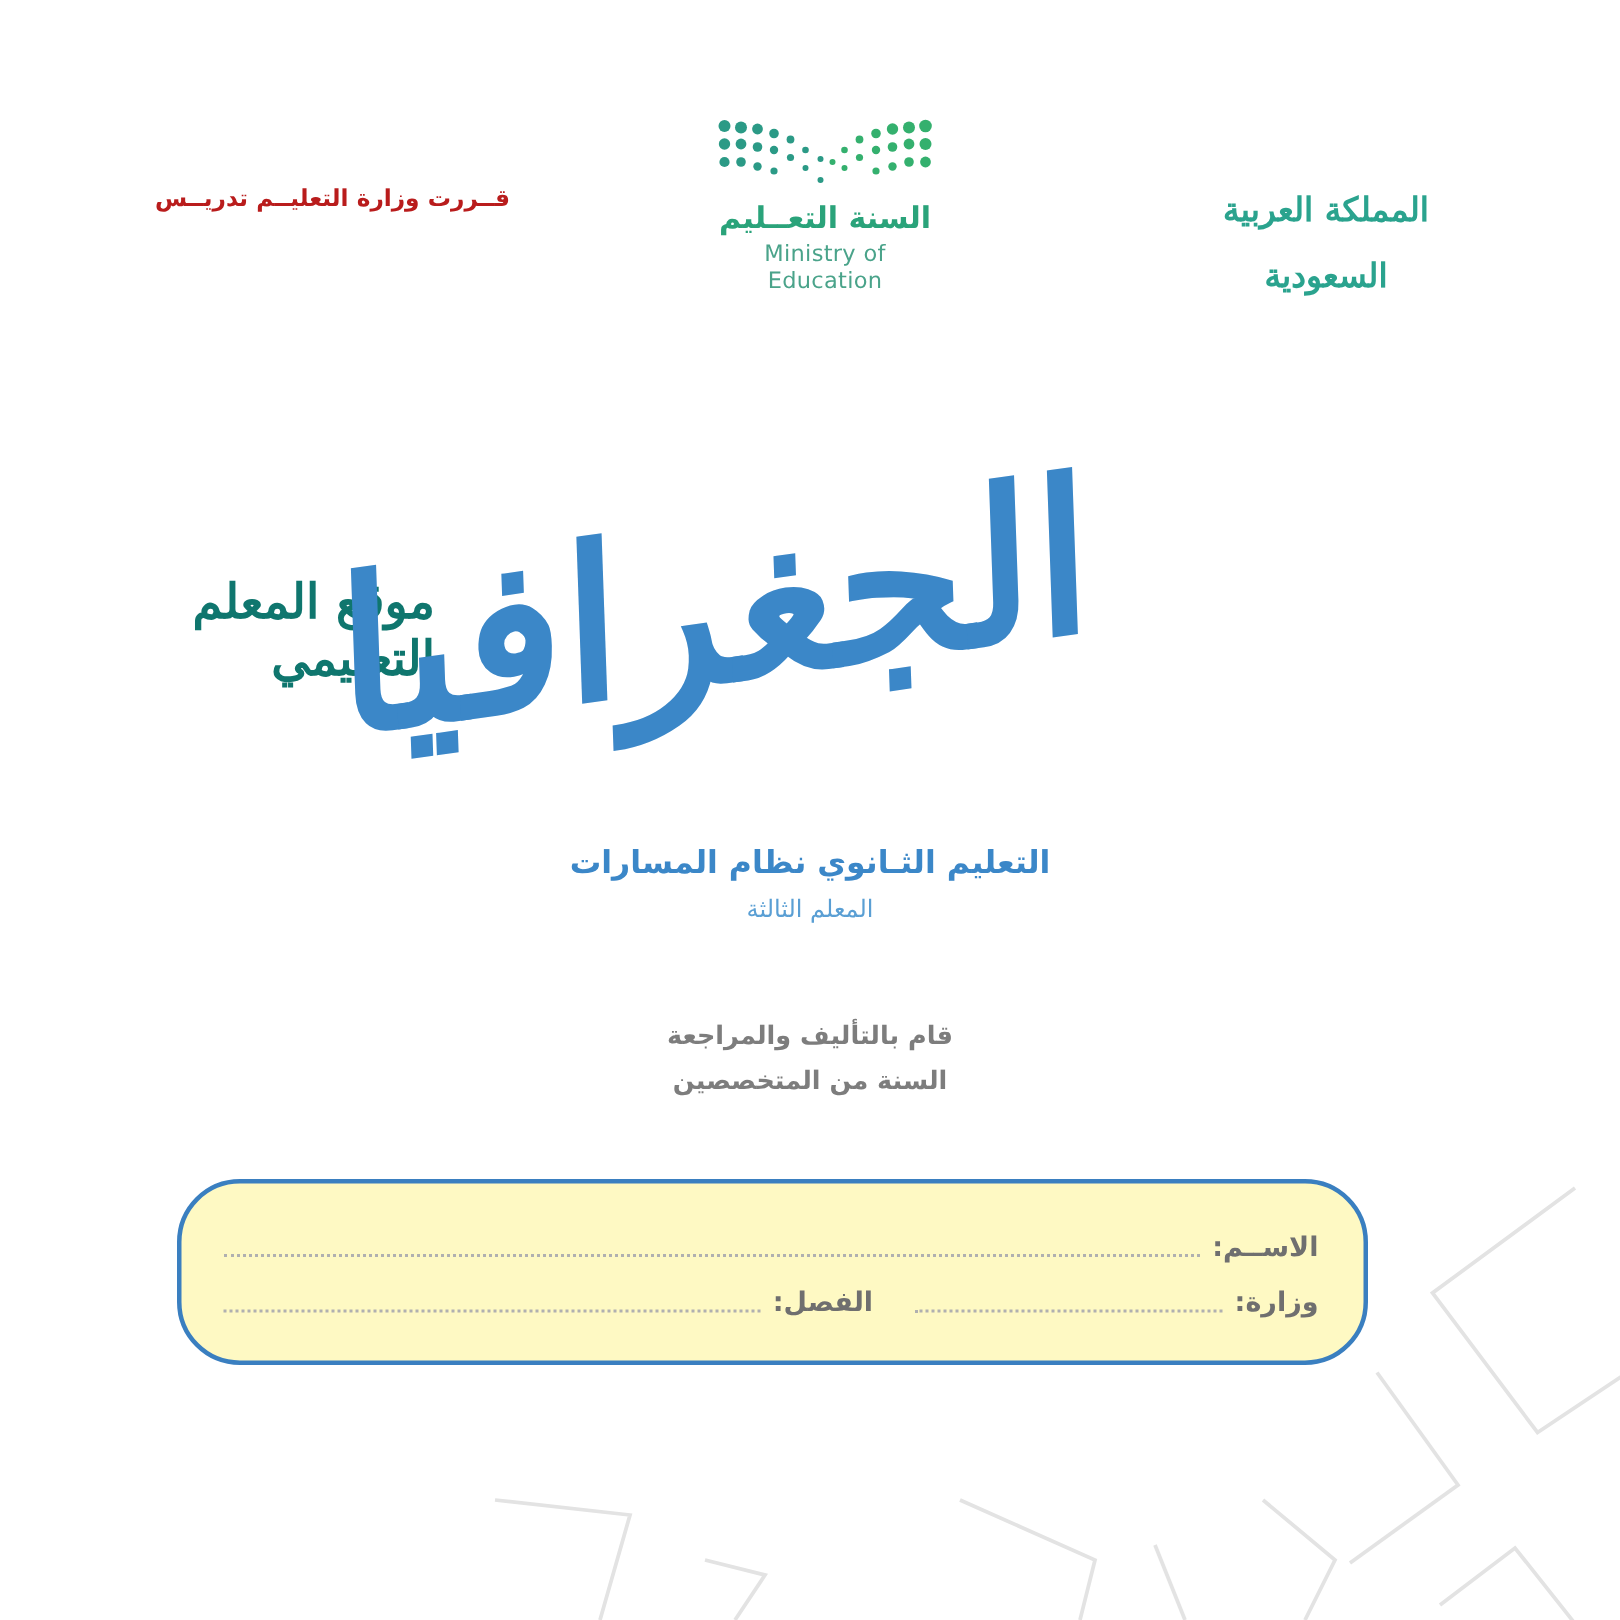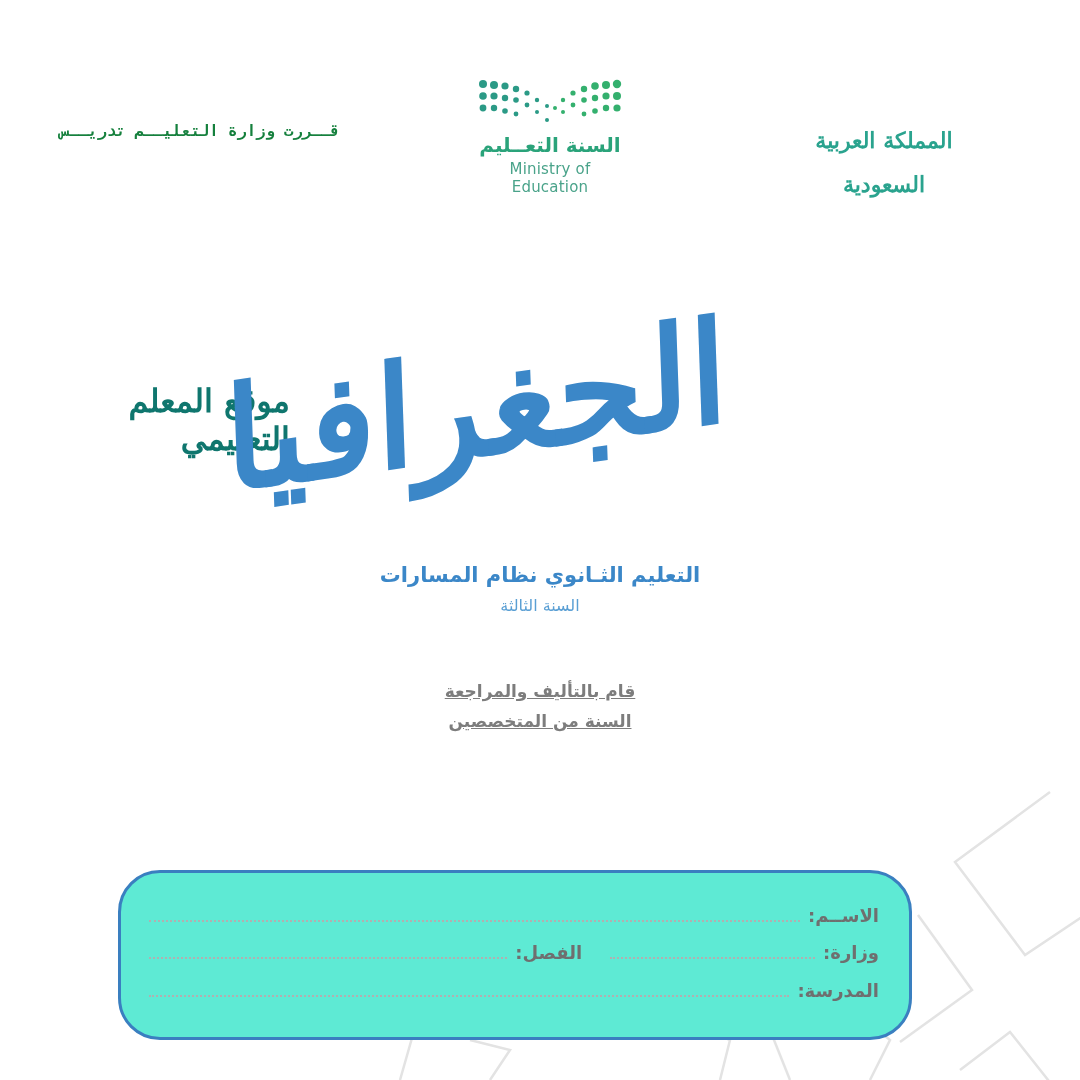--- a/index.html
+++ b/index.html
@@ -3,22 +3,22 @@
   <meta charset="utf-8">
   <style>
     * { box-sizing: border-box; margin: 0; padding: 0; }
     html, body { width: 1080px; height: 1080px; background: #ffffff; overflow: hidden; }
     body { position: relative; font-family: "DejaVu Sans", sans-serif; }
 
     .bg-pattern { position: absolute; left: 0; top: 0; width: 1080px; height: 1080px; z-index: 0; }
 
     .header-note {
       position: absolute; left: 60px; top: 118px; width: 280px;
-      direction: rtl; text-align: center; color: #15803d;
-      font-size: 15.5px; line-height: 28px; font-weight: bold; z-index: 2; font-family: Liberation Mono, monospace;
+      direction: rtl; text-align: right; color: #b91c1c;
+      font-size: 15.5px; line-height: 28px; font-weight: bold; z-index: 2;
     }
 
     .moe-logo { position: absolute; left: 470px; top: 78px; width: 160px; height: 112px; z-index: 2; text-align: center; }
     .moe-dots { display: block; margin: 0 auto; }
     .moe-ar { display: block; direction: rtl; color: #2aa37a; font-size: 20px; font-weight: bold; margin-top: 6px; line-height: 22px; }
     .moe-en { display: block; color: #4aa38a; font-size: 15px; margin-top: 4px; letter-spacing: 0.2px; }
 
     .ksa-logo {
       position: absolute; left: 784px; top: 118px; width: 200px; height: 44px;
       direction: rtl; text-align: center; color: #2aa38e;
@@ -47,26 +47,26 @@
     }
     .subtitle-year {
       position: absolute; left: 340px; top: 596px; width: 400px;
       direction: rtl; text-align: center; color: #5a9fd4;
       font-size: 16px; z-index: 2;
     }
 
     .authors {
       position: absolute; left: 380px; top: 676px; width: 320px;
       direction: rtl; text-align: center; color: #7d7d7d;
-      font-size: 17px; line-height: 30px; font-weight: bold; z-index: 2; text-decoration: underline;
+      font-size: 17px; line-height: 30px; font-weight: bold; z-index: 2;
     }
 
     .student-box {
-      position: absolute; left: 118px; top: 870px; width: 794px; height: 170px;
-      border: 3px solid #3a7fc0; border-radius: 42px; background: #5eead4;
+      position: absolute; left: 118px; top: 786px; width: 794px; height: 124px;
+      border: 3px solid #3a7fc0; border-radius: 42px; background: #fef9c3;
       z-index: 2;
     }
     .form-row {
       position: absolute; right: 30px; height: 26px;
       direction: rtl; display: flex; align-items: flex-end;
     }
     .form-label { color: #6f6f6f; font-size: 18px; font-weight: bold; white-space: nowrap; margin-left: 8px; line-height: 26px; }
     .dots { border-bottom: 2px dotted #b0b0b0; height: 1px; margin-bottom: 7px; }
     .row-name { top: 30px; left: 28px; }
     .row-grade { top: 67px; left: 28px; }
@@ -144,35 +144,31 @@
 
 <div class="ksa-logo">المملكة العربية السعودية</div>
 
 <div class="watermark">موقع المعلم التعليمي</div>
 
 <div class="title-wrap">
   <div class="title-calligraphy">الجغرافيا</div>
 </div>
 
 <div class="subtitle">التعليم الثـانوي نظام المسارات</div>
-<div class="subtitle-year">السنة الثالثة</div>
+<div class="subtitle-year">المعلم الثالثة</div>
 
 <div class="authors">
   <div>قام بالتأليف والمراجعة</div>
   <div>السنة من المتخصصين</div>
 </div>
 
 <div class="student-box">
   <div class="form-row row-name">
     <span class="form-label">الاســم:</span>
     <span class="dots"></span>
   </div>
   <div class="form-row row-grade">
     <span class="form-label">وزارة:</span>
     <span class="dots first"></span>
     <span class="form-label sep-label">الفصل:</span>
     <span class="dots second"></span>
   </div>
-  <div class="form-row row-school">
-    <span class="form-label">المدرسة:</span>
-    <span class="dots"></span>
-  </div>
 </div>
 
 </body></html>

